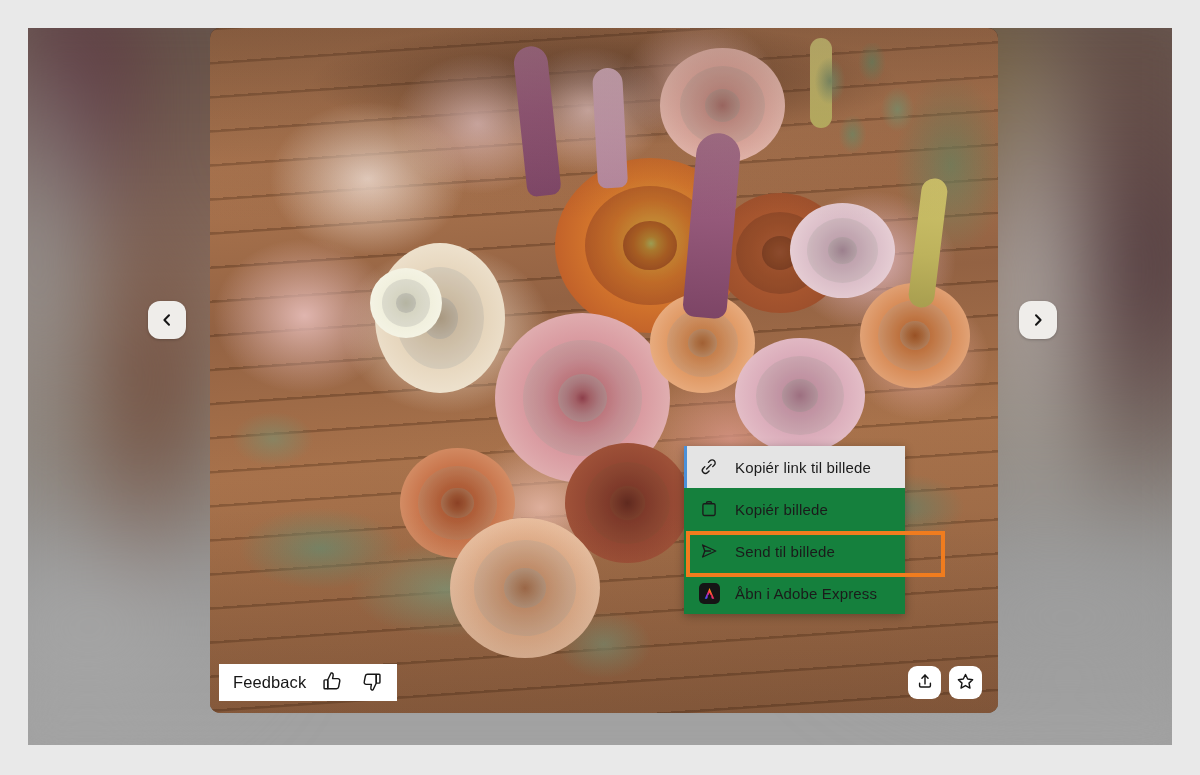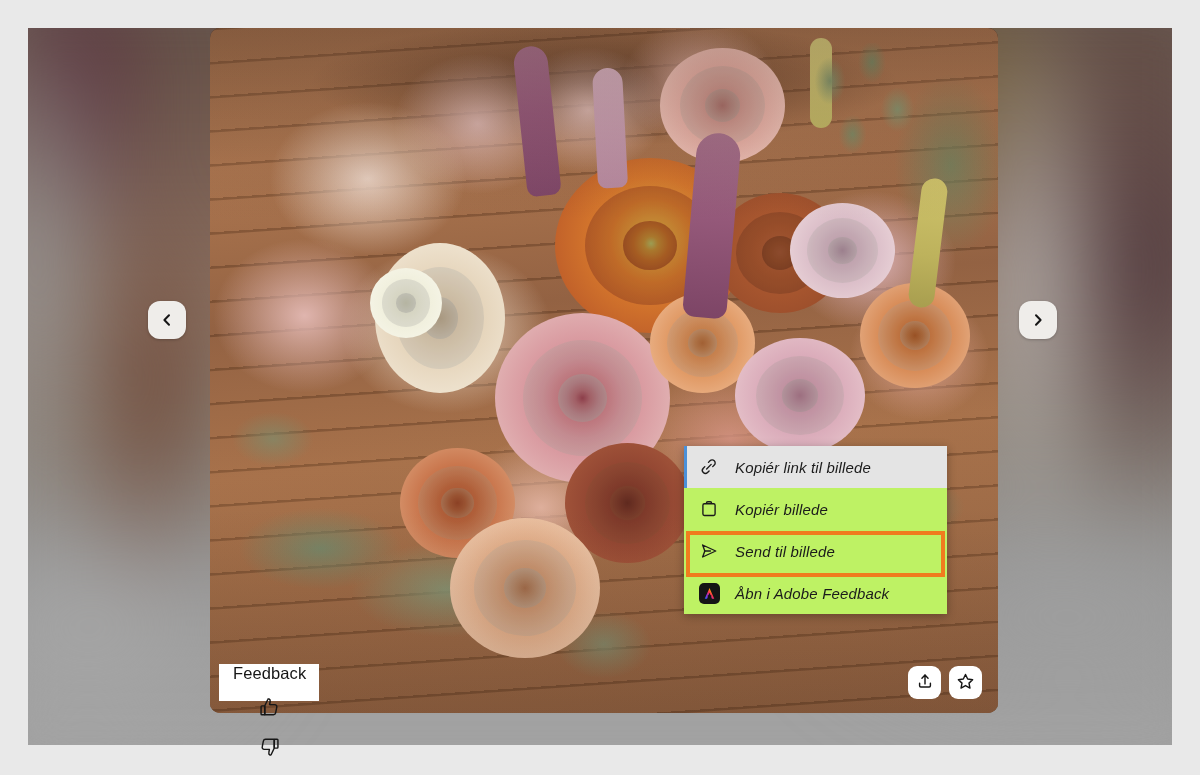--- a/index.html
+++ b/index.html
@@ -173,21 +173,20 @@
   #feedback-bar {
     position: absolute;
     left: 219px;
     top: 664px;
     height: 37px;
     background: #ffffff;
     display: flex;
     align-items: center;
     gap: 13px;
     padding: 0 13px 0 14px;
-    flex-direction: column;
   }
   #feedback-bar .fb-label {
     font-size: 16.5px;
     color: #161616;
     letter-spacing: 0.1px;
     white-space: nowrap;
   }
   .iconbtn-plain {
     background: none;
     border: none;
@@ -218,36 +217,35 @@
     align-items: center;
     justify-content: center;
     cursor: pointer;
   }
 
   
   #context-menu {
     position: absolute;
     left: 684px;
     top: 446px;
-    width: 263px;
+    width: 221px;
     background: #ffffff;
     box-shadow: 0 2px 9px rgba(0,0,0,0.3);
     padding: 0;
     overflow: visible;
-    font-style: italic;
   }
   .menu-item {
     position: relative;
     display: flex;
     align-items: center;
     height: 42px;
     padding-left: 14px;
     gap: 15px;
     cursor: pointer;
-    background: #bef264;
+    background: #15803d;
   }
   .menu-item.hovered {
     background: #e4e4e4;
   }
   .menu-item.hovered::before {
     content: "";
     position: absolute;
     left: 0; top: 0; bottom: 0;
     width: 3px;
     background: #4a90d9;
@@ -469,19 +467,19 @@
                 <stop offset="52%" stop-color="#ff2e4d"></stop>
                 <stop offset="74%" stop-color="#ffb000"></stop>
                 <stop offset="100%" stop-color="#20d07a"></stop>
               </linearGradient>
             </defs>
             <path d="M10 3.6 L15.6 16.2 H12.9 L10 9.1 L7.1 16.2 H4.4 Z" fill="url(#axg)"></path>
             <rect x="7.9" y="12.1" width="4.2" height="1.8" fill="#151515"></rect>
           </svg>
         </span>
       </span>
-      <span class="mi-label">Åbn i Adobe Feedback</span>
+      <span class="mi-label">Åbn i Adobe Express</span>
     </div>
   </div>
 
   <div id="highlight-ring"></div>
 
 </div>
 
 </body></html>

